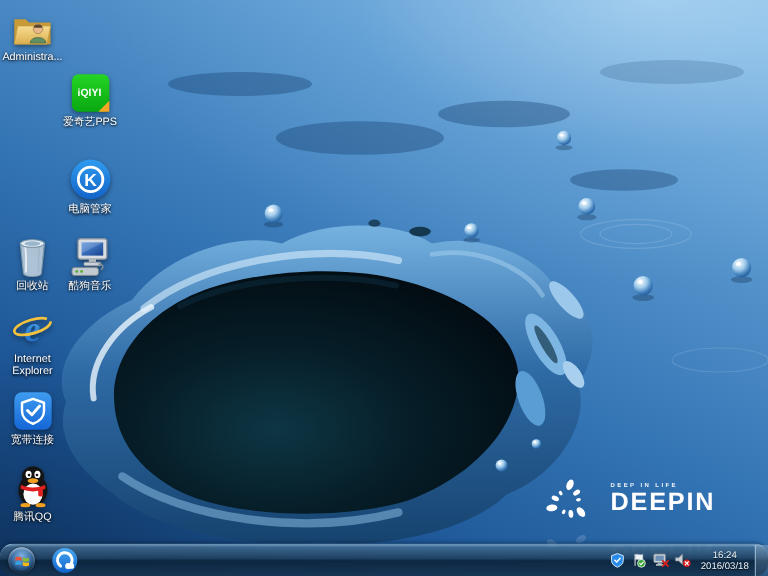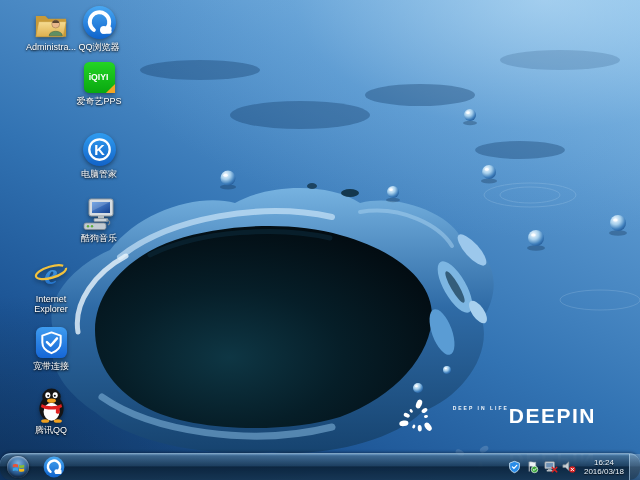--- a/index.html
+++ b/index.html
@@ -5,21 +5,21 @@
   html,body{margin:0;padding:0;}
   body{font-family:"Liberation Sans",sans-serif;background:#000;}
   .stage{position:relative;width:640px;height:480px;overflow:hidden;
     background:
       radial-gradient(130% 90% at 85% 0%, rgba(195,228,250,.5) 0%, rgba(125,185,232,.22) 30%, rgba(0,0,0,0) 55%),
       radial-gradient(90% 70% at 0% 100%, rgba(6,28,58,.4) 0%, rgba(0,0,0,0) 55%),
       linear-gradient(205deg,#8cc0e8 0%,#5795cd 28%,#3273b3 55%,#1c5494 78%,#133f72 100%);
   }
   .wall{position:absolute;left:0;top:0;width:640px;height:480px;pointer-events:none;}
   
-  .cell{position:absolute;width:52px;display:flex;flex-direction:column;align-items:center;cursor:default;margin-left:24px;}
+  .cell{position:absolute;width:52px;display:flex;flex-direction:column;align-items:center;cursor:default;}
   .c1{left:1px;} .c2{left:49px;}
   .r1{top:4px;} .r2{top:58px;} .r3{top:131px;} .r4{top:195px;} .r5{top:256px;} .r6{top:323px;} .r7{top:387px;}
   .ico{height:36px;display:flex;align-items:flex-end;justify-content:center;filter:drop-shadow(0 2px 2px rgba(0,10,25,.45));}
   .lbl{margin-top:2px;font-size:9px;line-height:10px;color:#fff;text-align:center;white-space:nowrap;
        text-shadow:0 1px 2px rgba(0,0,0,.9),0 0 3px rgba(0,0,0,.55);}
   .lbl.wrap{white-space:normal;width:56px;}
   
   .taskbar{position:absolute;left:0;bottom:0;width:640px;height:26px;display:flex;align-items:center;
     background:linear-gradient(180deg, rgba(150,190,220,.65) 0%, rgba(70,110,145,.8) 7%, rgba(30,62,92,.9) 45%,
                rgba(12,36,60,.94) 50%, rgba(22,52,80,.92) 100%);
@@ -31,21 +31,21 @@
   .spacer{flex:1;}
   .tray{display:flex;align-items:center;gap:4px;margin-right:4px;}
   .tray .ticon{width:14px;height:15px;display:flex;align-items:center;justify-content:center;cursor:pointer;}
   .clock{margin:0 3px 0 4px;text-align:center;color:#eaf3fb;font-size:8px;line-height:9px;cursor:default;
          text-shadow:0 1px 1px rgba(0,0,0,.8);}
   .show-desktop{width:10px;height:26px;margin-left:2px;cursor:pointer;
     background:linear-gradient(180deg, rgba(140,175,205,.5), rgba(40,70,100,.6));
     border-left:1px solid rgba(190,220,245,.6);}
   
   .brand{position:absolute;right:44px;top:394px;display:flex;align-items:center;gap:8px;color:#fff;}
-  .brand-txt{display:flex;flex-direction:row;margin-left:8px;}
+  .brand-txt{display:flex;flex-direction:column;margin-left:8px;}
   .tagline{font-size:5px;letter-spacing:2px;font-weight:bold;opacity:.92;}
   .bname{font-size:21px;font-weight:bold;letter-spacing:1.5px;line-height:22px;}
   .brand-reflect{position:absolute;right:44px;top:438px;display:flex;align-items:center;gap:8px;color:#fff;
     transform:scaleY(-1);opacity:.15;pointer-events:none;
     -webkit-mask-image:linear-gradient(0deg,#000 20%,transparent 90%);
     mask-image:linear-gradient(0deg,#000 20%,transparent 90%);}
   svg{display:block;}
   .defs{position:absolute;width:0;height:0;}
 </style>
 </head>
@@ -230,34 +230,20 @@
         <path d="M2,7 L12,7 L15,10 L34,10 L34,29 L2,29 Z" fill="#c89a38"></path>
         <path d="M2,29 L5,13 L34,13 L31,29 Z" fill="url(#foldG)" stroke="#c49a3c" stroke-width=".6"></path>
         <circle cx="23" cy="15.5" r="4.2" fill="#e9b88c" stroke="#8a6a40" stroke-width=".5"></circle>
         <path d="M19.5,13.5 C20,11 26,11 26.5,13.5 L26.5,14.5 L19.5,14.5 Z" fill="#5a4630"></path>
         <path d="M16,28 C16,21.5 30,21.5 30,28 Z" fill="#5f8f63" stroke="#3c5c40" stroke-width=".5"></path>
       </svg>
     </div>
     <span class="lbl">Administra...</span>
   </div>
 
-  <div class="cell c2 r1">
-    <div class="ico">
-      <svg width="35" height="35" viewBox="0 0 36 36">
-        <circle cx="18" cy="18" r="17" fill="url(#qbg)"></circle>
-        <circle cx="18" cy="17.5" r="10" fill="none" stroke="#fff" stroke-width="4" stroke-linecap="round" stroke-dasharray="48 15" transform="rotate(125 18 17.5)"></circle>
-        <g fill="#fff">
-            <circle cx="22.5" cy="25.5" r="4"></circle>
-            <circle cx="27.5" cy="24.5" r="3"></circle>
-            <rect x="19.5" y="25.5" width="11" height="4" rx="2"></rect>
-          </g>
-      </svg>
-    </div>
-    <span class="lbl">QQ浏览器</span>
-  </div>
 
 
   <div class="cell c2 r2">
     <div class="ico">
       <svg width="33" height="33" viewBox="0 0 36 36">
         <rect x="1" y="1" width="34" height="34" rx="6" fill="url(#iqg)"></rect>
         <path d="M35,25 L35,35 L25,35 Z" fill="#f5a623"></path>
         <text x="17" y="21" text-anchor="middle" font-family="Liberation Sans, sans-serif" font-size="9.5" font-weight="bold" fill="#fff">iQIYI</text>
       </svg>
     </div>
@@ -269,20 +255,32 @@
     <div class="ico">
       <svg width="35" height="35" viewBox="0 0 36 36">
         <circle cx="18" cy="18" r="17" fill="url(#kgg)"></circle>
         <circle cx="18" cy="18" r="10.5" fill="none" stroke="#fff" stroke-width="2.4"></circle>
         <text x="18" y="23.5" text-anchor="middle" font-family="Liberation Sans, sans-serif" font-size="15" font-weight="bold" fill="#fff">K</text>
       </svg>
     </div>
     <span class="lbl">电脑管家</span>
   </div>
 
+  <div class="cell c1 r4">
+    <div class="ico">
+      <svg width="28" height="34" viewBox="0 0 28 34">
+        <path d="M4,6 L24,6 L21.5,30.5 C21.3,32.3 19,33.4 14,33.4 C9,33.4 6.7,32.3 6.5,30.5 Z" fill="rgba(210,226,238,.8)" stroke="#7e98ac" stroke-width="1"></path>
+        <path d="M8,8 C9,16 9,24 8.6,30" stroke="#fff" stroke-width="1.6" fill="none" opacity=".7"></path>
+        <path d="M19.6,8 C19,16 19,24 19.2,30" stroke="#9cb6c8" stroke-width="1.4" fill="none" opacity=".8"></path>
+        <ellipse cx="14" cy="6" rx="10" ry="3.2" fill="#e4eef6" stroke="#7e98ac" stroke-width="1"></ellipse>
+        <ellipse cx="14" cy="6" rx="6.6" ry="1.9" fill="#9ab6ca"></ellipse>
+      </svg>
+    </div>
+    <span class="lbl">回收站</span>
+  </div>
 
   <div class="cell c2 r4">
     <div class="ico">
       <svg width="34" height="33" viewBox="0 0 34 33">
         <rect x="7" y="1" width="24" height="17" rx="2" fill="#d7dde2" stroke="#8d979e" stroke-width="1"></rect>
         <rect x="10" y="4" width="18" height="11" fill="url(#scrG)"></rect>
         <path d="M10,4 L28,4 L10,13 Z" fill="#fff" opacity=".18"></path>
         <rect x="16" y="18" width="6" height="2.5" fill="#b4bcc2"></rect>
         <rect x="12" y="20.5" width="14" height="3" rx="1" fill="#ccd3d8" stroke="#8d979e" stroke-width=".7"></rect>
         <rect x="2" y="25" width="22" height="6.5" rx="2" fill="#c3cbd2" stroke="#828c94" stroke-width=".8"></rect>

